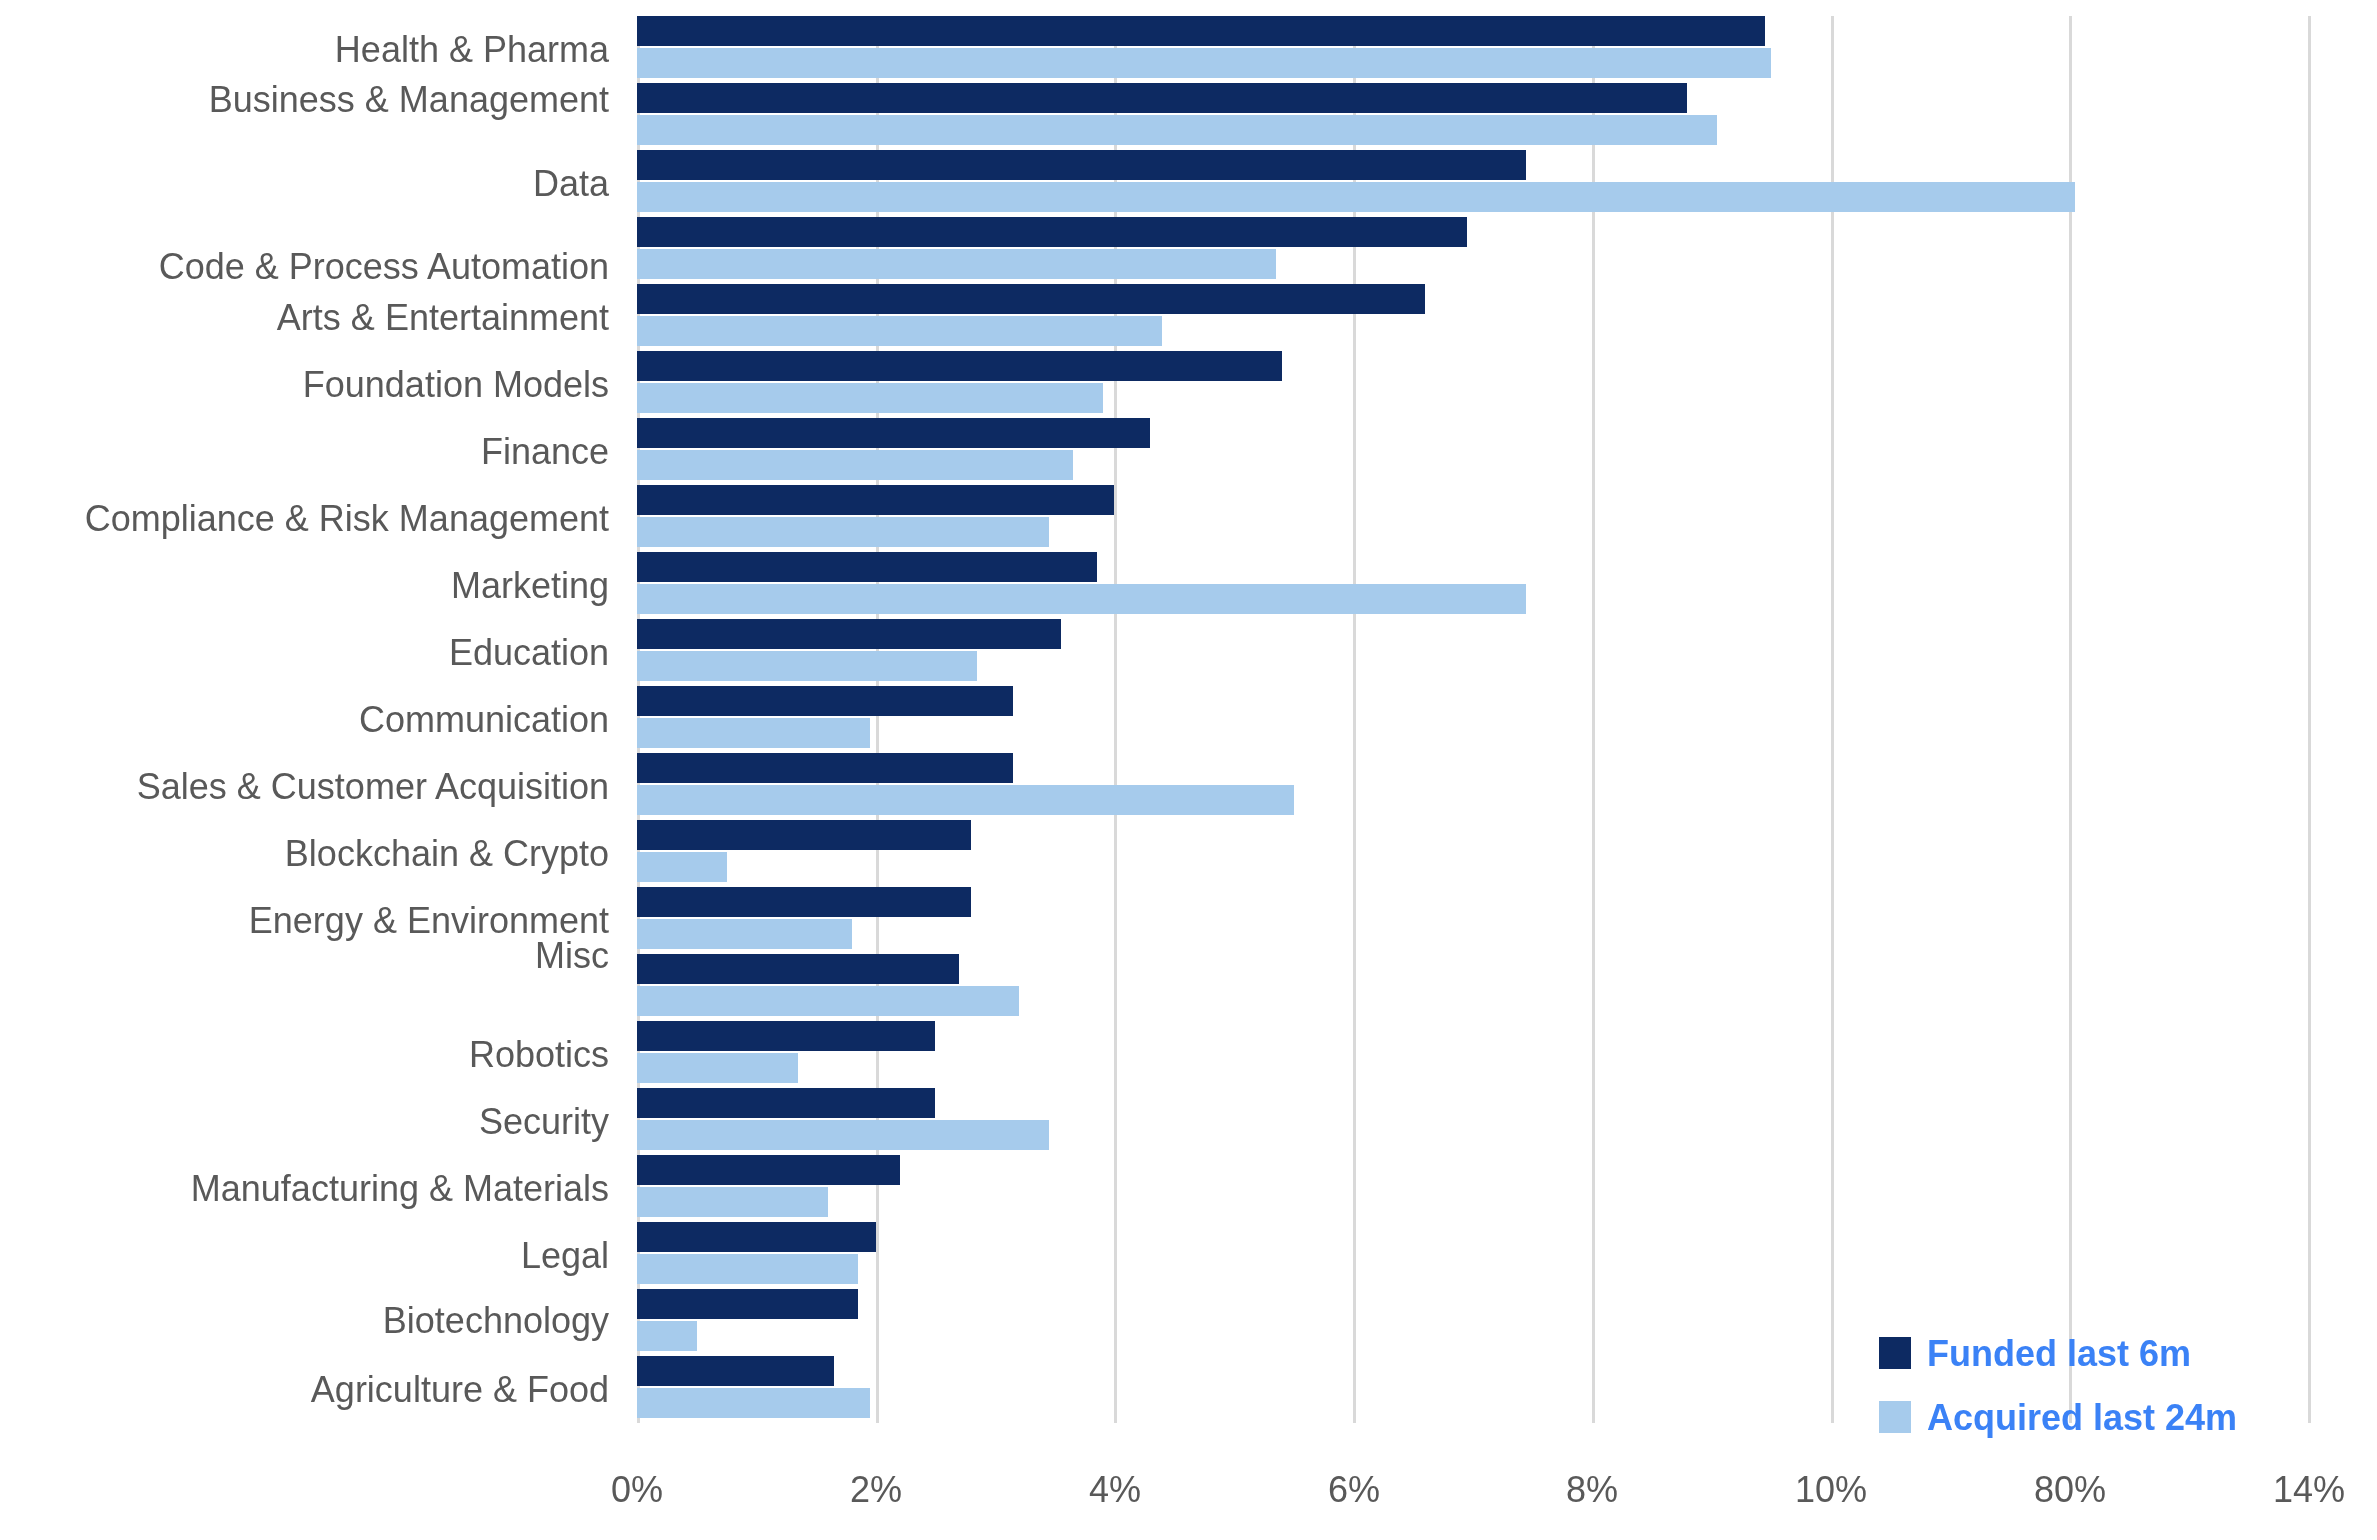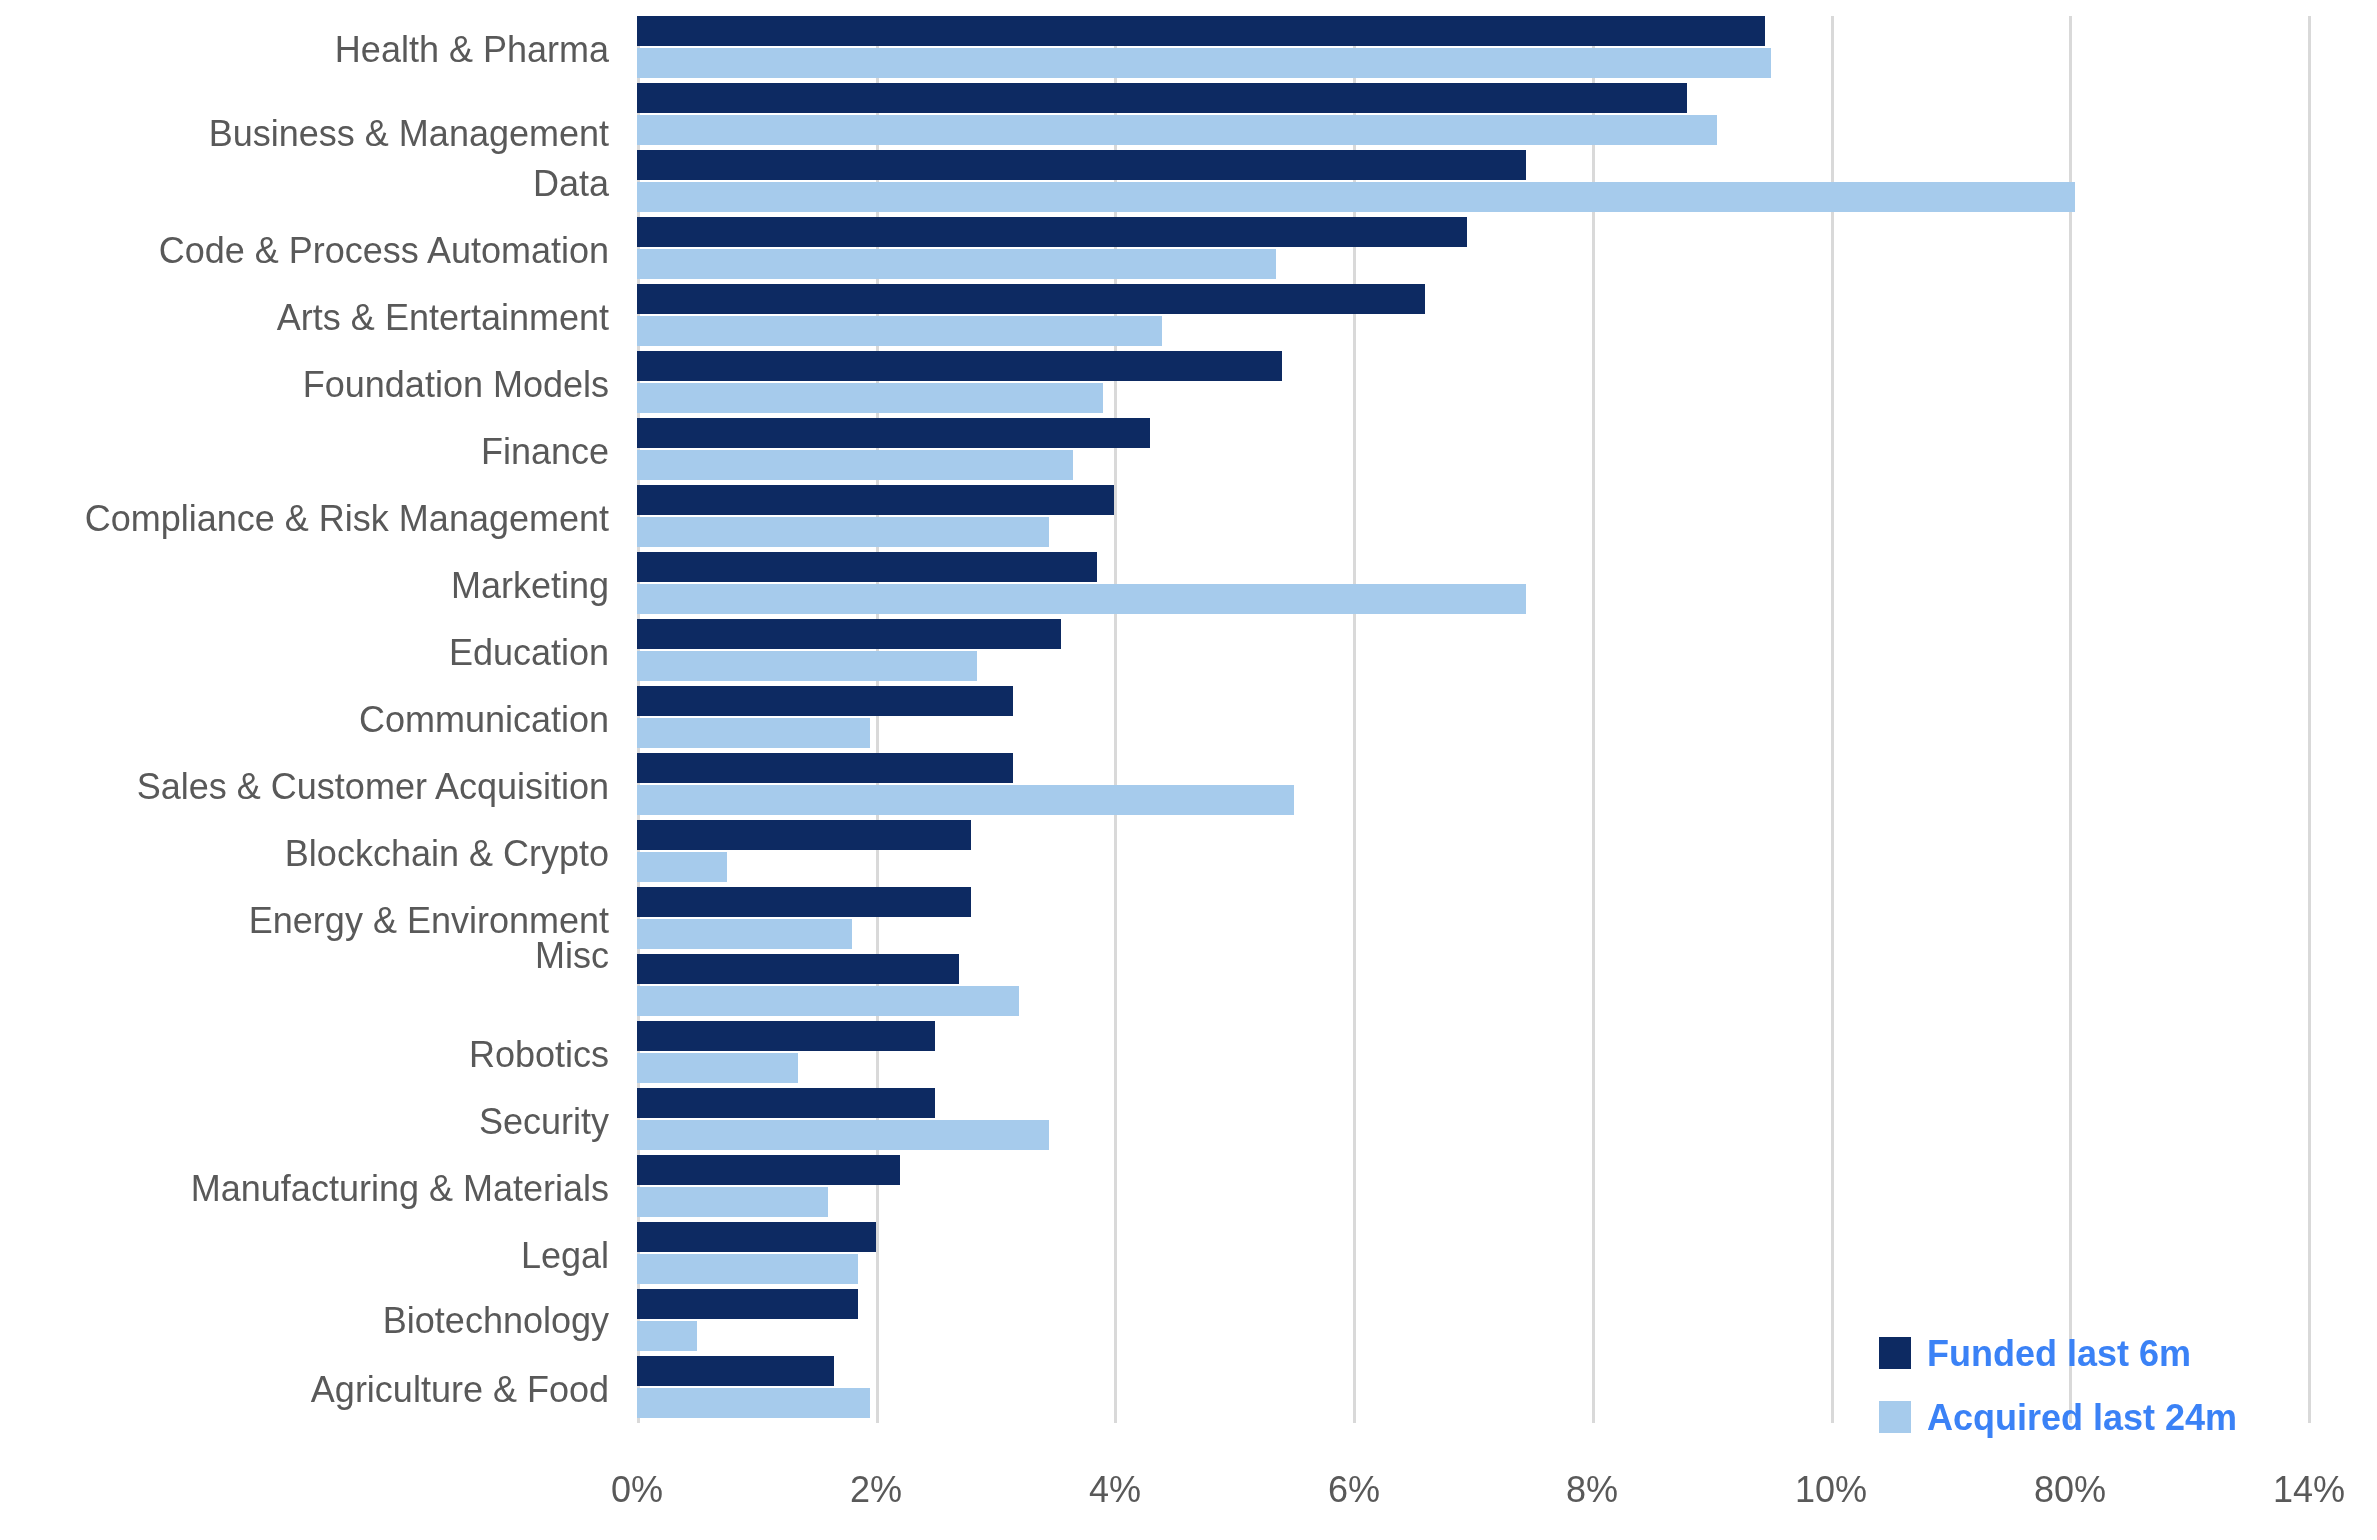--- a/index.html
+++ b/index.html
@@ -135,23 +135,23 @@
     font-weight: bold;
   }
 </style>
 </head>
 <body>
 
 <div id="chart-root">
 
   <div class="cat-labels">
       <div class="cat-label" style="top: 14px;">Health &amp; Pharma</div>
-      <div class="cat-label" style="top: 98px;">Business &amp; Management</div>
+      <div class="cat-label" style="top: 64px;">Business &amp; Management</div>
       <div class="cat-label" style="top: 148px;">Data</div>
-      <div class="cat-label" style="top: 215px;">Code &amp; Process Automation</div>
+      <div class="cat-label" style="top: 231px;">Code &amp; Process Automation</div>
       <div class="cat-label" style="top: 282px;">Arts &amp; Entertainment</div>
       <div class="cat-label" style="top: 349px;">Foundation Models</div>
       <div class="cat-label" style="top: 416px;">Finance</div>
       <div class="cat-label" style="top: 483px;">Compliance &amp; Risk Management</div>
       <div class="cat-label" style="top: 550px;">Marketing</div>
       <div class="cat-label" style="top: 617px;">Education</div>
       <div class="cat-label" style="top: 684px;">Communication</div>
       <div class="cat-label" style="top: 751px;">Sales &amp; Customer Acquisition</div>
       <div class="cat-label" style="top: 818px;">Blockchain &amp; Crypto</div>
       <div class="cat-label" style="top: 885px;">Energy &amp; Environment</div>

